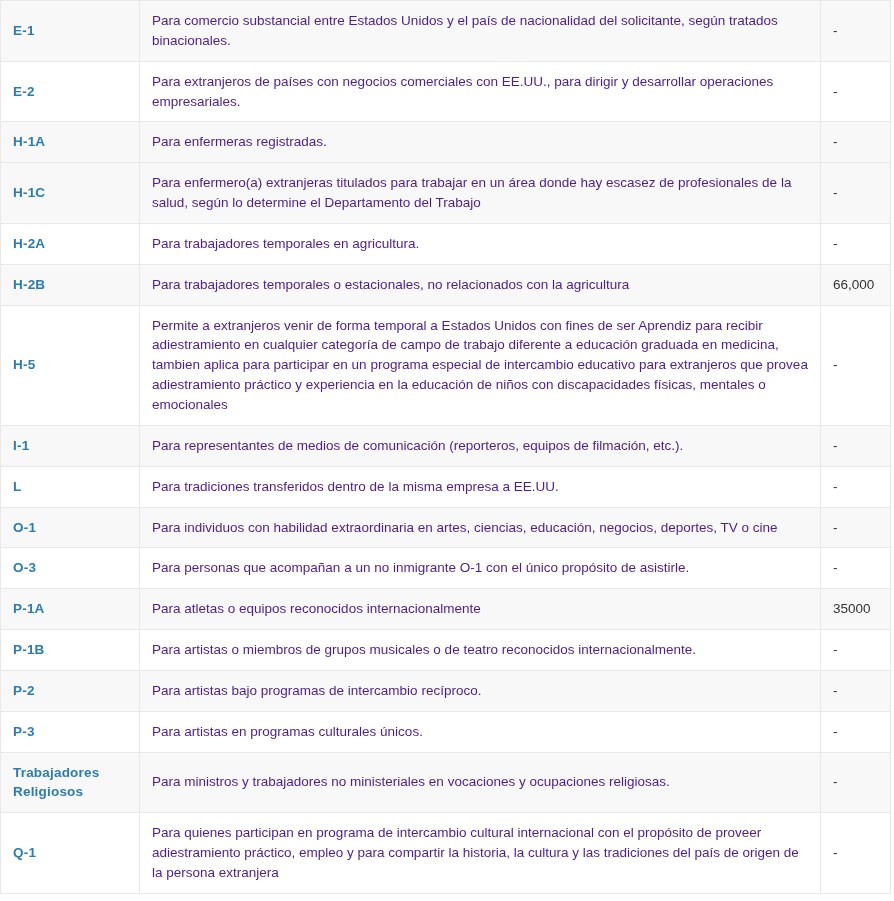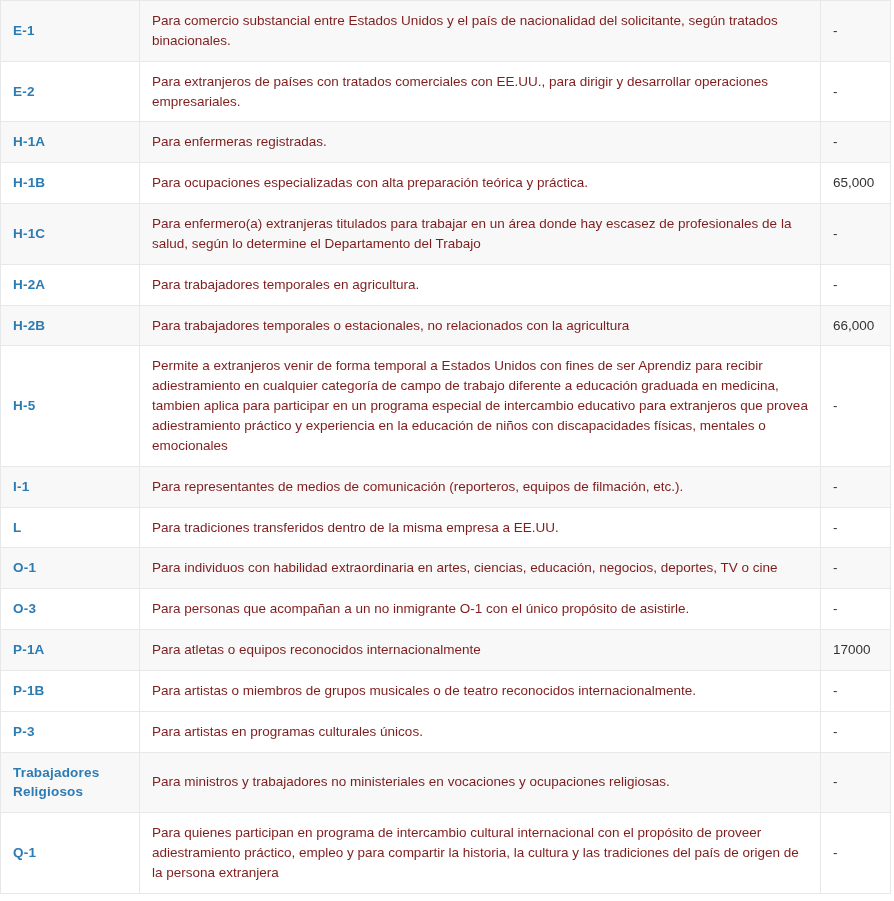--- a/index.html
+++ b/index.html
@@ -49,21 +49,21 @@
     color: #2b7cb5;
     font-weight: bold;
     font-size: 14px;
     text-align: left;
     padding-left: 16px;
     padding-right: 8px;
     letter-spacing: 0.2px;
   }
 
   td.desc {
-    color: #7f1d1d;
+    color: #4c1d95;
     text-align: left;
     padding-left: 14px;
     padding-right: 14px;
     margin-top: 14px;
   }
 
   td.cap {
     color: #333333;
     text-align: left;
     padding-left: 9px;
@@ -86,32 +86,27 @@
       <col class="col-cap">
     </colgroup>
     <tbody>
         <tr class="row-odd">
           <td class="code">E-1</td>
           <td class="desc">Para comercio substancial entre Estados Unidos y el país de nacionalidad del solicitante, según tratados binacionales.</td>
           <td class="cap">-</td>
         </tr>
         <tr class="row-even">
           <td class="code">E-2</td>
-          <td class="desc">Para extranjeros de países con tratados comerciales con EE.UU., para dirigir y desarrollar operaciones empresariales.</td>
+          <td class="desc">Para extranjeros de países con negocios comerciales con EE.UU., para dirigir y desarrollar operaciones empresariales.</td>
           <td class="cap">-</td>
         </tr>
         <tr class="row-odd">
           <td class="code">H-1A</td>
           <td class="desc">Para enfermeras registradas.</td>
           <td class="cap">-</td>
-        </tr>
-        <tr class="row-even">
-          <td class="code">H-1B</td>
-          <td class="desc">Para ocupaciones especializadas con alta preparación teórica y práctica.</td>
-          <td class="cap">65,000</td>
         </tr>
         <tr class="row-odd">
           <td class="code">H-1C</td>
           <td class="desc">Para enfermero(a) extranjeras titulados para trabajar en un área donde hay escasez de profesionales de la salud, según lo determine el Departamento del Trabajo</td>
           <td class="cap">-</td>
         </tr>
         <tr class="row-even">
           <td class="code">H-2A</td>
           <td class="desc">Para trabajadores temporales en agricultura.</td>
           <td class="cap">-</td>
@@ -142,25 +137,30 @@
           <td class="cap">-</td>
         </tr>
         <tr class="row-even">
           <td class="code">O-3</td>
           <td class="desc">Para personas que acompañan a un no inmigrante O-1 con el único propósito de asistirle.</td>
           <td class="cap">-</td>
         </tr>
         <tr class="row-odd">
           <td class="code">P-1A</td>
           <td class="desc">Para atletas o equipos reconocidos internacionalmente</td>
-          <td class="cap">17000</td>
+          <td class="cap">35000</td>
         </tr>
         <tr class="row-even">
           <td class="code">P-1B</td>
           <td class="desc">Para artistas o miembros de grupos musicales o de teatro reconocidos internacionalmente.</td>
+          <td class="cap">-</td>
+        </tr>
+        <tr class="row-odd">
+          <td class="code">P-2</td>
+          <td class="desc">Para artistas bajo programas de intercambio recíproco.</td>
           <td class="cap">-</td>
         </tr>
         <tr class="row-even">
           <td class="code">P-3</td>
           <td class="desc">Para artistas en programas culturales únicos.</td>
           <td class="cap">-</td>
         </tr>
         <tr class="row-odd">
           <td class="code">Trabajadores Religiosos</td>
           <td class="desc">Para ministros y trabajadores no ministeriales en vocaciones y ocupaciones religiosas.</td>

